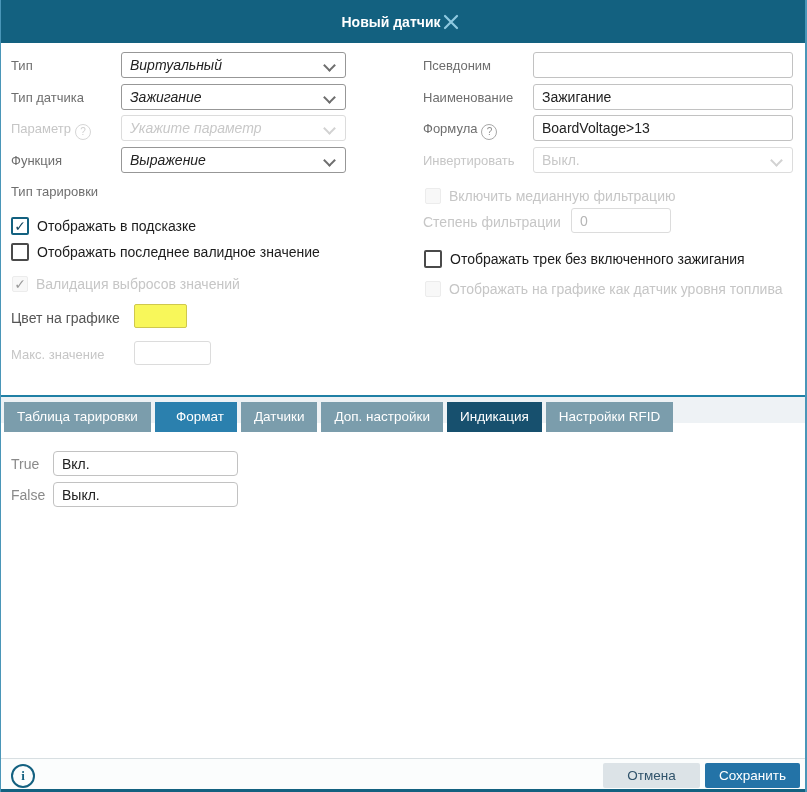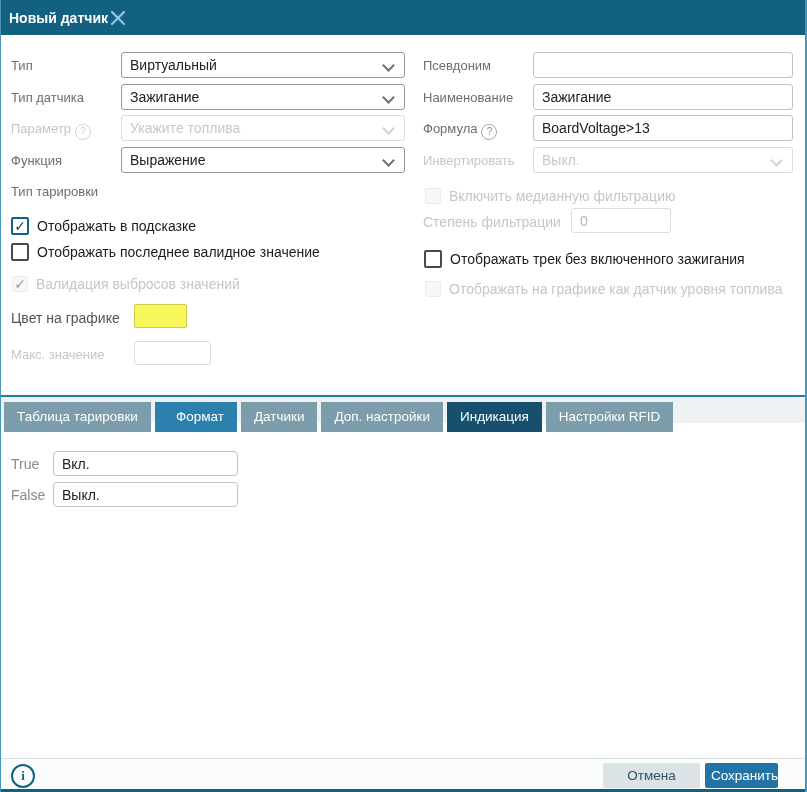--- a/index.html
+++ b/index.html
@@ -1,33 +1,33 @@
 <!DOCTYPE html>
 <html><head>
 <meta charset="utf-8">
 <style>
   html,body{margin:0;padding:0;}
   body{font-family:"Liberation Sans","DejaVu Sans",sans-serif;background:#e8e8e8;}
   .dialog{position:relative;width:807px;height:792px;background:#fff;box-sizing:border-box;
           border-left:1px solid #4a96b8;border-right:2px solid #4a96b8;overflow:hidden;}
   
-  .titlebar{position:absolute;top:0;left:0;right:0;height:35px;background:#136180;display:flex;
-            align-items:center;justify-content:flex-start;padding:0 12px 0 8px;box-sizing:border-box;}
+  .titlebar{position:absolute;top:0;left:0;right:0;height:43px;background:#136180;display:flex;
+            align-items:center;justify-content:center;padding:0 12px 0 8px;box-sizing:border-box;}
   .titlebar .title{color:#fff;font-size:14px;font-weight:bold;}
   .close-btn{width:20px;height:20px;cursor:pointer;display:flex;align-items:center;justify-content:center;}
   
   .lbl{position:absolute;font-size:13px;color:#6e6e6e;white-space:nowrap;}
   .lbl.dis{color:#c6c6c6;}
   .help{display:inline-block;width:14px;height:14px;line-height:14px;text-align:center;border:1px solid #a8a8a8;
         border-radius:50%;font-size:10px;color:#8e8e8e;margin-left:4px;vertical-align:-2px;cursor:pointer;}
   .help.dis{border-color:#d6d6d6;color:#d0d0d0;}
   
   .ctrl{position:absolute;height:26px;box-sizing:border-box;background:#fff;border:1px solid #979797;
         border-radius:3px;font-size:14px;color:#222;}
-  .ctrl.lcol{left:120px;width:284px;}
+  .ctrl.lcol{left:120px;width:225px;font-style:italic;}
   .ctrl.rcol{left:532px;width:260px;}
   .dd{display:flex;align-items:center;padding:0 28px 0 8px;cursor:pointer;}
   .dd .chev{position:absolute;right:11px;top:8px;width:7px;height:7px;border-right:2px solid #6e6e6e;
             border-bottom:2px solid #6e6e6e;transform:rotate(45deg);}
   .dd.dis{border-color:#dcdcdc;color:#c8c8c8;cursor:default;}
   .dd.dis .chev{border-color:#d2d2d2;}
   input.txt{position:absolute;height:26px;box-sizing:border-box;border:1px solid #c2c2c2;border-radius:3px;
             font-family:inherit;font-size:14px;color:#222;padding:0 8px;outline:none;}
   input.txt.rcol{left:532px;width:260px;}
   input.txt.dis{border-color:#dcdcdc;color:#b5b5b5;}
@@ -59,21 +59,21 @@
            border-radius:4px;font-family:inherit;font-size:14px;color:#222;padding:0 8px;outline:none;}
   
   .footer{position:absolute;left:0;right:0;bottom:0;height:34px;background:#fbfdfd;border-top:1px solid #d8dfe2;
           border-bottom:3px solid #136180;box-sizing:border-box;}
   .info-icon{position:absolute;left:10px;top:5px;width:20px;height:20px;border:2px solid #136180;border-radius:50%;
              color:#136180;font-size:13px;font-weight:bold;text-align:center;line-height:20px;cursor:pointer;
              font-family:"Liberation Serif",serif;}
   .btn{position:absolute;top:4px;height:25px;border:none;border-radius:2px;font-family:inherit;font-size:13.5px;
        cursor:pointer;}
   .btn-cancel{left:602px;width:97px;background:#dce3e7;color:#30536b;}
-  .btn-save{left:704px;width:73px;background:#2373a7;color:#fff;}
+  .btn-save{left:704px;width:95px;background:#2373a7;color:#fff;}
 </style>
 </head>
 <body>
 
 <div class="dialog">
 
   <div class="titlebar">
     <span class="title">Новый датчик</span>
     <span class="close-btn">
       <svg width="18" height="18" viewBox="0 0 18 18">
@@ -89,21 +89,21 @@
   </div>
 
   <span class="lbl" style="top:90px;left:10px;">Тип датчика</span>
   <div class="ctrl dd lcol" style="top:84px;">
     <span>Зажигание</span>
       <i class="chev"></i>
   </div>
 
   <span class="lbl dis" style="top:121px;left:10px;"><span>Параметр</span><span class="help dis">?</span></span>
   <div class="ctrl dd dis lcol" style="top:115px;">
-    <span>Укажите топлива</span>
+    <span>Укажите параметр</span>
       <i class="chev"></i>
   </div>
 
   <span class="lbl" style="top:153px;left:10px;">Функция</span>
   <div class="ctrl dd lcol" style="top:147px;">
     <span>Выражение</span>
       <i class="chev"></i>
   </div>
 
   <span class="lbl" style="top:184px;left:10px;">Тип тарировки</span>

